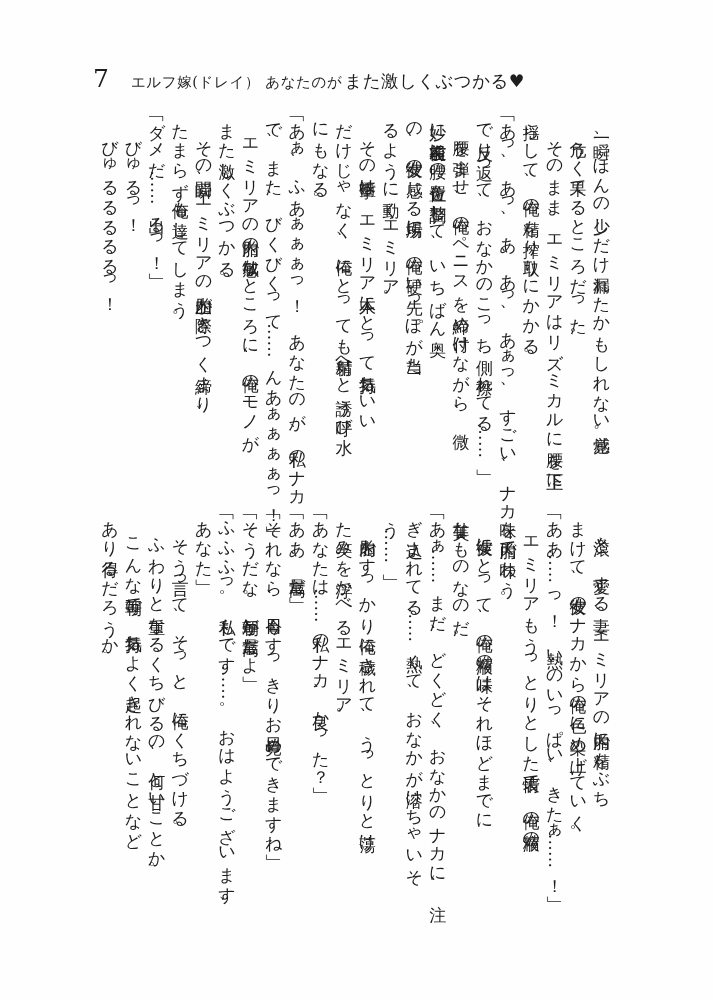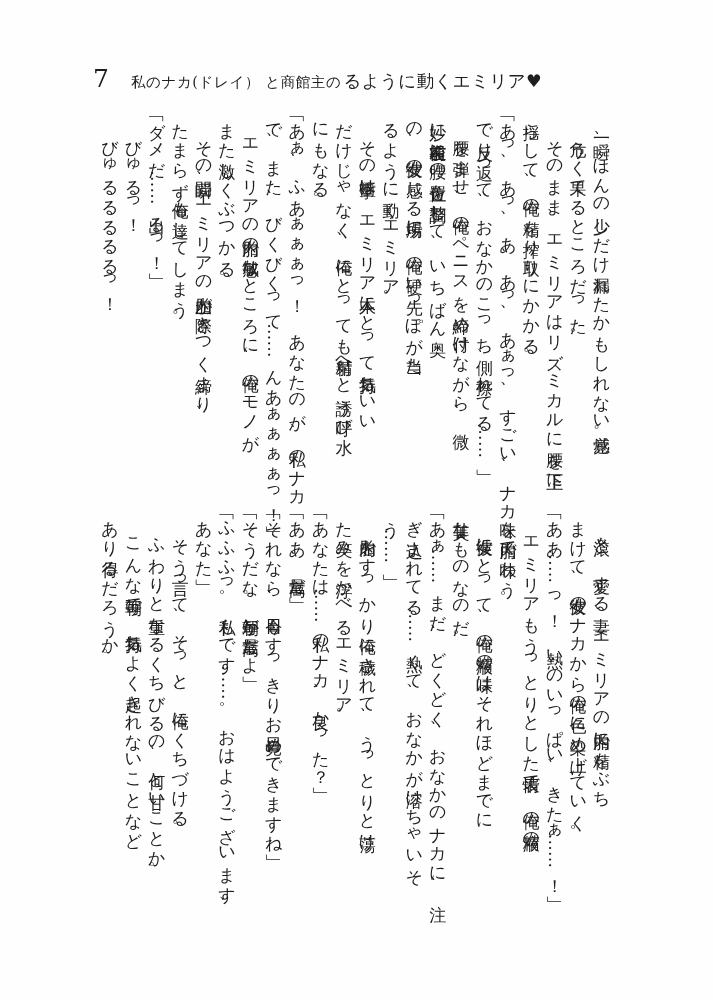--- a/index.html
+++ b/index.html
@@ -66,22 +66,22 @@
     white-space: pre;
   }
 </style>
 </head>
 <body>
 
 <div class="page">
 
   <header class="page-header">
     <span class="page-number">7</span>
-    <span class="page-title-part1">私のナカ(ドレイ） と商館主の</span>
-    <span class="page-title-part2">るように動くエミリア♥</span>
+    <span class="page-title-part1">エルフ嫁(ドレイ） あなたのが</span>
+    <span class="page-title-part2">また激しくぶつかる♥</span>
   </header>
 
   <section class="vblock block-top">
       <div class="vline">　一瞬、ほんの少しだけ漏れたかもしれない感覚。</div>
       <div class="vline">　危うく果てるところだった。</div>
       <div class="vline">　そのまま、エミリアはリズミカルに腰を上下に</div>
       <div class="vline">揺らして、俺の精を搾り取りにかかる。</div>
       <div class="vline">「あっ、あっ、あ、あっ、あぁっ、すごい、ナカ</div>
       <div class="vline">で反り返って、おなかのこっち側、擦れてる……」</div>
       <div class="vline">　腰を弾ませ、俺のペニスを締め付けながら、微</div>

